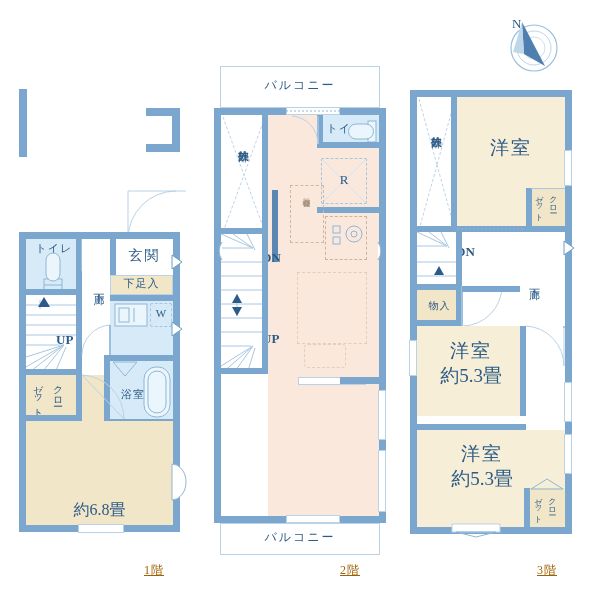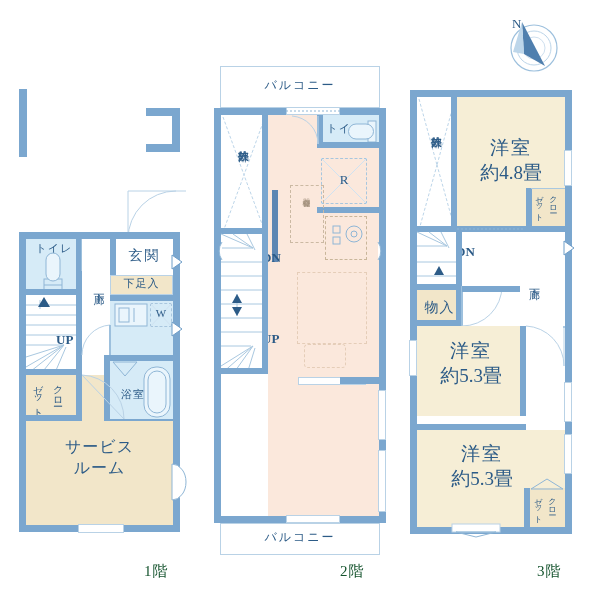--- a/index.html
+++ b/index.html
@@ -14,21 +14,21 @@
   .rm-peach{background:#fbe8dc;}
   .rm-blue{background:#d6ebf7;}
   .rm-white{background:#ffffff;}
   .lbl{position:absolute;text-align:center;line-height:1.18;
        color:#2c5b87;white-space:nowrap;}
   .lbl-v{position:absolute;text-align:center;line-height:1.05;
        color:#2c5b87;writing-mode:vertical-rl;text-orientation:upright;}
   .outline{position:absolute;box-sizing:border-box;border:1px solid #b9d2e6;}
   .dash{position:absolute;box-sizing:border-box;border:1px dashed #c9b69a;}
   .dashb{position:absolute;box-sizing:border-box;border:1px dashed #a8c6de;}
-  .floorlabel{position:absolute;font-size:15px;color:#14532d;letter-spacing:1px;}
+  .floorlabel{position:absolute;font-size:12px;color:#a16207;letter-spacing:1px;text-decoration:underline;}
   svg{position:absolute;overflow:visible;}
   .thinline{position:absolute;background:#a9c8e0;}
   .tag{position:absolute;box-sizing:border-box;border:1px solid #b9d2e6;}
 </style>
 </head>
 <body>
 
 <div class="plan" style="left:500px;top:14px;width:64px;height:64px;">
   <svg width="64" height="64" viewBox="0 0 64 64">
     <circle cx="34" cy="34" r="23" fill="none" stroke="#9dc0dd" stroke-width="1.2"></circle>
@@ -173,22 +173,21 @@
 
   <div class="room rm-beige2" style="left:82px;top:375px;width:22px;height:46px;"></div>
   <div>
     <svg style="left:82px;top:375px;" width="44" height="46" viewBox="0 0 44 46">
       <path d="M0,0 A44,44 0 0 1 42,44" fill="none" stroke="#b9d2e6" stroke-width="1"></path>
       <line x1="0" y1="0" x2="42" y2="44" stroke="#b9d2e6" stroke-width="1"></line>
     </svg>
   </div>
 
   <div class="room rm-beige2" style="left:26px;top:421px;width:147px;height:104px;"></div>
-  <div class="lbl" style="left:26px;top:438px;width:147px;font-size:16px;letter-spacing:1px;">サービス</div>
-  <div class="lbl" style="left:26px;top:459px;width:147px;font-size:16px;letter-spacing:1px;">ルーム</div>
+  <div class="lbl" style="left:26px;top:501px;width:147px;font-size:16px;letter-spacing:0px;">約6.8畳</div>
 
   <div>
     <svg style="left:170px;top:462px;" width="14" height="40" viewBox="0 0 14 40">
       <path d="M2,2 A14,18 0 0 1 2,38" fill="#ffffff" stroke="#8fb6d6" stroke-width="1"></path>
       <line x1="2" y1="2" x2="2" y2="38" stroke="#8fb6d6" stroke-width="1"></line>
     </svg>
   </div>
 
   <div class="room rm-white outline" style="left:78px;top:524px;width:46px;height:9px;"></div>
 
@@ -341,21 +340,20 @@
       <line x1="2" y1="133" x2="20" y2="68" stroke="#bcd5e9" stroke-width="1" stroke-dasharray="3 2"></line>
       <line x1="38" y1="133" x2="20" y2="68" stroke="#bcd5e9" stroke-width="1" stroke-dasharray="3 2"></line>
     </svg>
   </div>
   <div class="lbl-v" style="left:30px;top:128px;font-size:11px;">外部吹抜</div>
   <div class="wall" style="left:51px;top:97px;width:6px;height:135px;"></div>
   <div class="wall" style="left:17px;top:226px;width:40px;height:6px;"></div>
 
   <div class="room rm-beige" style="left:57px;top:97px;width:108px;height:135px;"></div>
   <div class="lbl" style="left:57px;top:137px;width:108px;font-size:19px;letter-spacing:2px;">洋室</div>
-  <div class="lbl" style="left:57px;top:162px;width:108px;font-size:19px;letter-spacing:0px;">約4.8畳</div>
   <div class="wall" style="left:51px;top:226px;width:114px;height:6px;"></div>
 
   <div class="room rm-beige2" style="left:131px;top:188px;width:34px;height:38px;"></div>
   <div class="lbl-v" style="left:148px;top:190px;font-size:8px;">クロー</div>
   <div class="lbl-v" style="left:134px;top:190px;font-size:8px;">ゼット</div>
   <div class="wall" style="left:126px;top:188px;width:6px;height:38px;"></div>
   <div class="thinline" style="left:131px;top:188px;width:34px;height:1px;"></div>
 
   <div>
     <svg style="left:57px;top:225px;" width="66" height="8" viewBox="0 0 66 8">
@@ -373,21 +371,21 @@
       <line x1="0" y1="30" x2="45" y2="30" stroke="#a9c8e0" stroke-width="1"></line>
       <line x1="0" y1="44" x2="45" y2="44" stroke="#a9c8e0" stroke-width="1"></line>
       <polygon points="22,34 27,43 17,43" fill="#2c5b87"></polygon>
     </svg>
   </div>
   <div class="lbl" style="left:56px;top:244px;width:36px;font-size:13px;font-weight:600;text-align:left;">DN</div>
   <div class="wall" style="left:56px;top:232px;width:6px;height:58px;"></div>
   <div class="wall" style="left:17px;top:284px;width:45px;height:6px;"></div>
 
   <div class="room rm-beige2" style="left:17px;top:290px;width:45px;height:36px;"></div>
-  <div class="lbl" style="left:17px;top:300px;width:45px;font-size:14px;letter-spacing:1px;">物入</div>
+  <div class="lbl" style="left:17px;top:300px;width:45px;font-size:10px;letter-spacing:1px;">物入</div>
   <div class="wall" style="left:56px;top:290px;width:6px;height:36px;"></div>
   <div class="wall" style="left:17px;top:320px;width:45px;height:6px;"></div>
 
   <div class="room rm-white" style="left:120px;top:232px;width:45px;height:94px;"></div>
   <div class="lbl-v" style="left:128px;top:280px;font-size:11px;">廊下</div>
   <div>
     <svg style="left:162px;top:239px;" width="14" height="18" viewBox="0 0 14 18">
       <polygon points="2,2 12,9 2,16" fill="#ffffff" stroke="#6f9ec8" stroke-width="1"></polygon>
     </svg>
   </div>

